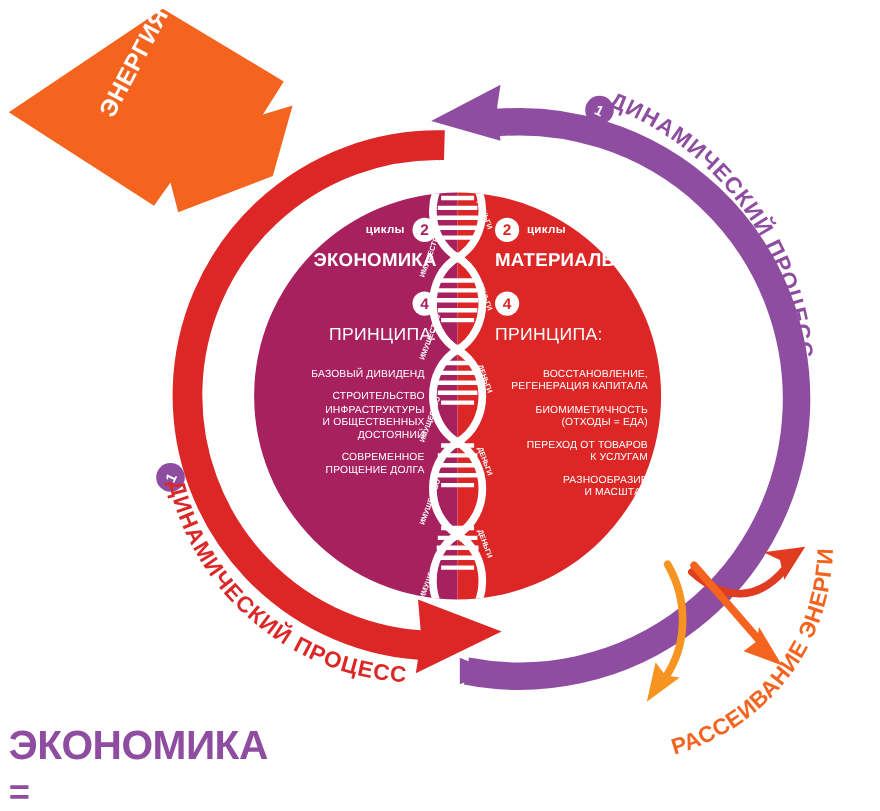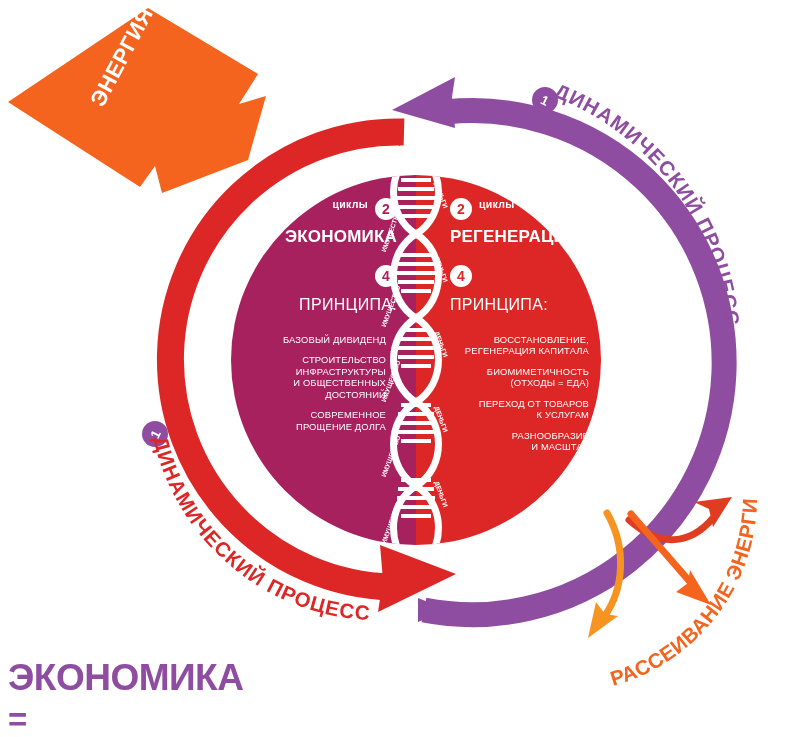--- a/index.html
+++ b/index.html
@@ -4,21 +4,21 @@
 <style>
   html,body{margin:0;padding:0;background:#ffffff;}
   body{width:800px;height:737px;position:relative;overflow:hidden;
        font-family:"Liberation Sans","DejaVu Sans",sans-serif;
        -webkit-font-smoothing:antialiased;}
   #stage{position:absolute;left:0;top:0;width:800px;height:737px;}
   svg.layer{position:absolute;left:0;top:0;width:800px;height:737px;overflow:visible;}
 
   
   .ovl{position:absolute;}
-  .hdr-row{display:flex;gap:7px;}
+  .hdr-row{display:flex;align-items:center;gap:7px;}
   .badge-circ{width:22px;height:22px;border-radius:50%;background:#ffffff;
               display:flex;align-items:center;justify-content:center;
               font-size:14px;font-weight:bold;line-height:1;}
   .badge-m{color:#A8215F;}
   .badge-r{color:#DC2726;}
   .lbl-sm{font-size:10.5px;font-weight:bold;color:#ffffff;letter-spacing:.3px;}
   .lbl-big{font-size:17px;font-weight:bold;color:#ffffff;letter-spacing:.2px;}
   .lbl-princ{font-size:16px;font-weight:normal;color:#ffffff;letter-spacing:.3px;}
   .plist{list-style:none;margin:11px;padding:0;}
   .plist li{font-size:9.4px;color:#ffffff;line-height:1.22;margin-bottom:9px;
@@ -224,21 +224,21 @@
       <li>СОВРЕМЕННОЕ<br>ПРОЩЕНИЕ ДОЛГА</li>
     </ul>
   </div>
 
   <div class="ovl" id="material-block">
     <div class="hdr-row">
       <span class="badge-circ badge-r">2</span>
       <span class="lbl-sm">циклы</span>
     </div>
     <div class="gap-c"></div>
-    <div class="lbl-big">РЕГЕНЕРАЦИЯ</div>
+    <div class="lbl-big">МАТЕРИАЛЬНЫЙ</div>
     <div class="gap-b"></div>
     <div class="hdr-row">
       <span class="badge-circ badge-r">4</span>
     </div>
     <div class="gap-a"></div>
     <div class="lbl-princ">ПРИНЦИПА:</div>
     <div class="gap-a"></div>
     <ul class="plist">
       <li>ВОССТАНОВЛЕНИЕ,<br>РЕГЕНЕРАЦИЯ КАПИТАЛА</li>
       <li>БИОМИМЕТИЧНОСТЬ<br>(ОТХОДЫ = ЕДА)</li>

